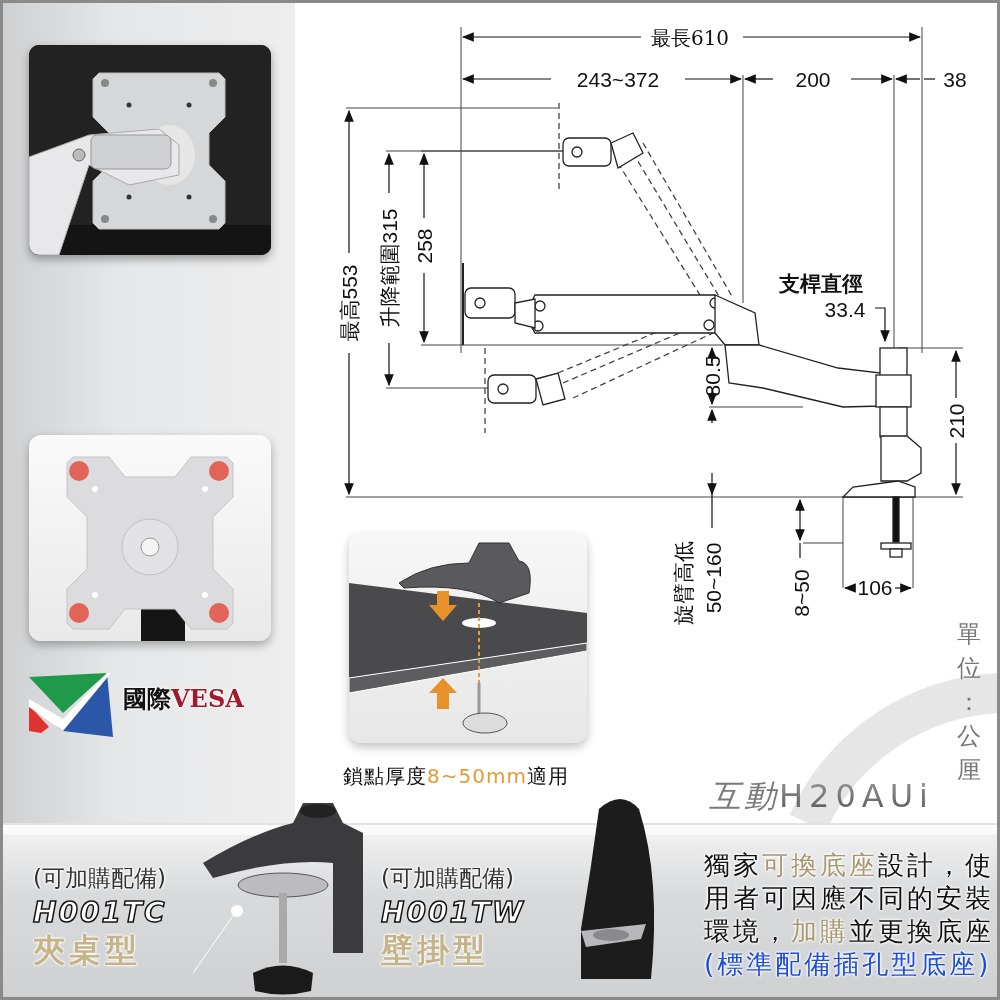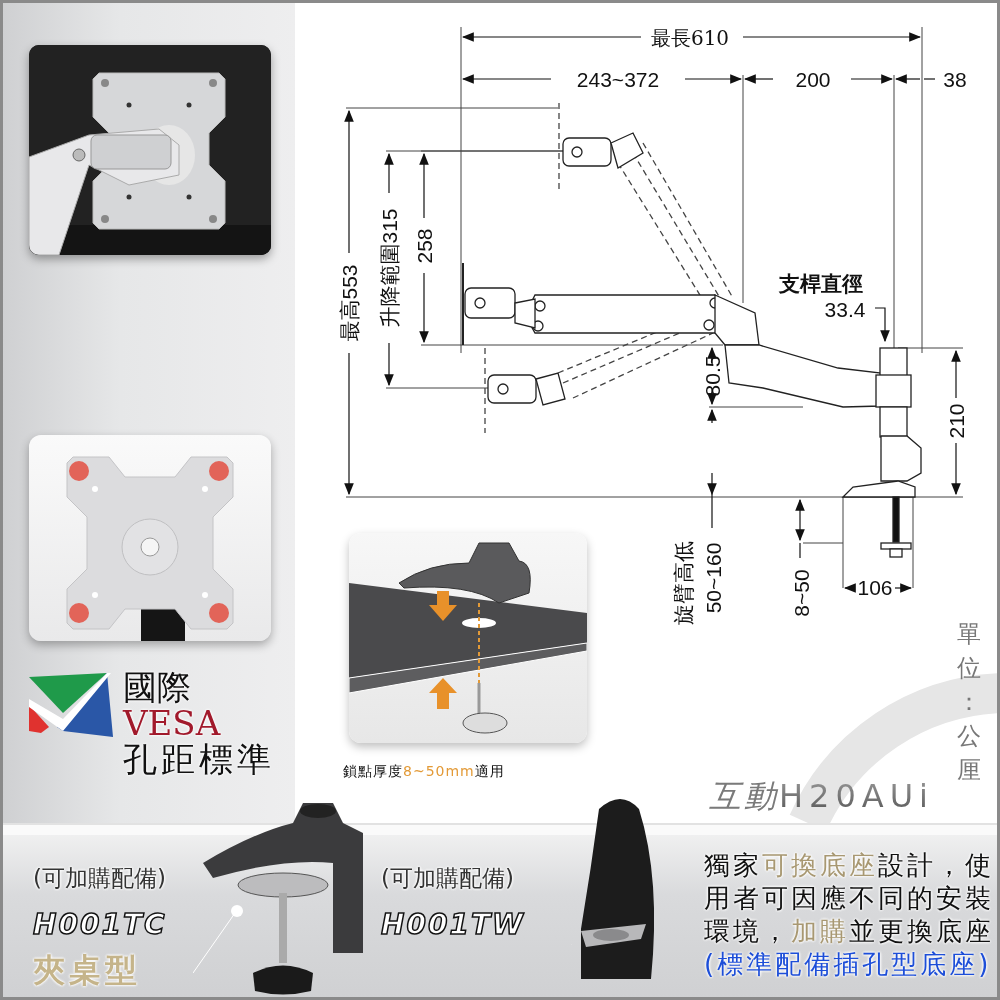--- a/index.html
+++ b/index.html
@@ -13,38 +13,38 @@
 
   
   .photo1{position:absolute;left:26px;top:42px;width:242px;height:210px;border-radius:10px;background:#1c1c1c;box-shadow:0 4px 10px rgba(0,0,0,.35);overflow:hidden}
   .photo2{position:absolute;left:26px;top:432px;width:242px;height:206px;border-radius:12px;background:linear-gradient(180deg,#fafafa,#e9e9ea);box-shadow:0 4px 10px rgba(0,0,0,.3);overflow:hidden}
   .photo3{position:absolute;left:346px;top:530px;width:238px;height:210px;border-radius:12px;background:linear-gradient(180deg,#f7f7f7,#e7e7e7);box-shadow:0 4px 10px rgba(0,0,0,.25);overflow:hidden}
 
   .caption1{position:absolute;left:14px;top:274px;width:270px;font-family:"DejaVu Serif","Liberation Serif",serif;font-size:23px;line-height:32px;color:#111;text-shadow:0 0 3px #fff,0 0 3px #fff,0 0 3px #fff;letter-spacing:1px}
   .caption1 .red{color:#9d1b2a}
   .caption1 .small{font-size:15px;color:#333}
   .vesa{position:absolute;left:24px;top:662px;width:250px;height:76px}
-  .vesa-text{position:absolute;left:96px;top:4px;font-family:"DejaVu Serif","Liberation Serif",serif;font-weight:normal;font-size:34px;line-height:36px;color:#111;text-shadow:0 0 3px #fff,0 0 3px #fff}
+  .vesa-text{position:absolute;left:96px;top:16px;font-family:"DejaVu Serif","Liberation Serif",serif;font-weight:bold;font-size:24px;line-height:36px;color:#111;text-shadow:0 0 3px #fff,0 0 3px #fff}
   .vesa-text .red{color:#a1192b}
 
-  .lock-caption{position:absolute;left:340px;top:760px;font-size:14px;color:#111;font-family:"DejaVu Sans","Liberation Sans",sans-serif;letter-spacing:1px;text-shadow:0 0 3px #fff}
+  .lock-caption{position:absolute;left:340px;top:760px;font-size:20px;color:#111;font-family:"DejaVu Sans","Liberation Sans",sans-serif;letter-spacing:1px;text-shadow:0 0 3px #fff}
   .lock-caption .orange{color:#e39a37}
 
   .svg-diagram{position:absolute;left:292px;top:0;width:708px;height:820px}
   .dimtext{font-family:"Liberation Sans","DejaVu Sans",sans-serif;fill:#111}
   .serif{font-family:"DejaVu Serif","Liberation Serif",serif}
 
   .unit-label{position:absolute;left:948px;top:614px;width:36px;font-family:"DejaVu Serif","Liberation Serif",serif;font-size:24px;line-height:34px;color:#777;text-align:center}
   .model{position:absolute;left:706px;top:772px;font-size:32px;font-weight:normal;color:#7a7a7a;letter-spacing:3px;font-style:italic;font-family:"DejaVu Sans","Liberation Sans",sans-serif}
   .model .latin{font-style:normal;letter-spacing:6px;background:linear-gradient(180deg,#9a9a9a,#555);-webkit-background-clip:text;background-clip:text;color:transparent}
 
   .opt{position:absolute;font-family:"DejaVu Sans","Liberation Sans",sans-serif}
   .opt .paren{font-size:23px;color:#333;text-shadow:0 0 3px #fff,0 0 3px #fff,0 0 3px #fff}
-  .opt .code{font-size:28px;font-weight:bold;font-style:italic;color:#fff;-webkit-text-stroke:1.5px #111;letter-spacing:2px;margin-top:14px}
-  .opt .type{font-family:"DejaVu Serif","Liberation Serif",serif;font-weight:bold;font-size:32px;color:#c5b48a;text-shadow:0 0 2px #fff,0 0 3px #fff,0 0 3px #fff;letter-spacing:4px;margin-top:8px}
+  .opt .code{font-size:28px;font-weight:bold;font-style:italic;color:#fff;-webkit-text-stroke:1.5px #111;letter-spacing:2px;margin-top:2px}
+  .opt .type{font-family:"DejaVu Serif","Liberation Serif",serif;font-weight:bold;font-size:32px;color:#c5b48a;text-shadow:0 0 2px #fff,0 0 3px #fff,0 0 3px #fff;letter-spacing:4px;margin-top:0}
 
   .exclusive{position:absolute;left:701px;top:846px;width:310px;font-size:26px;line-height:33px;color:#111;letter-spacing:3px;text-shadow:0 0 3px #fff,0 0 3px #fff,0 0 3px #fff;font-family:"DejaVu Sans","Liberation Sans",sans-serif}
   .exclusive .gold{color:#a89872}
   .exclusive .grey{color:#1d4ed8}
 </style>
 </head>
 <body>
 
 <div class="frame">
   <div class="leftpanel"></div>
@@ -90,21 +90,20 @@
 
   <div class="vesa">
     <svg width="90" height="70" viewBox="0 0 90 70" style="position:absolute;left:0;top:4px">
       <polygon points="2,8 80,4 36,44" fill="#1f9a4a"></polygon>
       <polygon points="80,4 86,68 36,62 30,58" fill="#2a57a7"></polygon>
       <polygon points="2,36 22,58 14,64 2,62" fill="#e0322f"></polygon>
       <polygon points="2,30 36,50 80,4 84,4 36,62 2,38" fill="#fff"></polygon>
     </svg>
     <div class="vesa-text">
       <div><span>國際</span><span class="red">VESA</span></div>
-      <div style="letter-spacing:4px">孔距標準</div>
     </div>
   </div>
 
   <svg class="svg-diagram" viewBox="292 0 708 820">
     <defs>
       <marker id="ah" markerWidth="10" markerHeight="8" refX="9" refY="4" orient="auto">
           <path d="M0,0 L10,4 L0,8Z" fill="#111"></path>
         </marker>
       <marker id="ahs" markerWidth="10" markerHeight="8" refX="1" refY="4" orient="auto">
           <path d="M10,0 L0,4 L10,8Z" fill="#111"></path>
@@ -270,20 +269,21 @@
 
   <div class="opt" style="left:30px;top:860px">
     <div class="paren">(可加購配備)</div>
     <div class="code">H001TC</div>
     <div class="type">夾桌型</div>
   </div>
 
   <div class="opt" style="left:378px;top:860px">
     <div class="paren">(可加購配備)</div>
     <div class="code">H001TW</div>
+    <div class="type">壁掛型</div>
   </div>
 
   <div class="exclusive">
     <div><span>獨家</span><span class="gold">可換底座</span><span>設計，使</span></div>
     <div>用者可因應不同的安裝</div>
     <div><span>環境，</span><span class="gold">加購</span><span>並更換底座</span></div>
     <div class="grey">(標準配備插孔型底座)</div>
   </div>
 </div>
 

